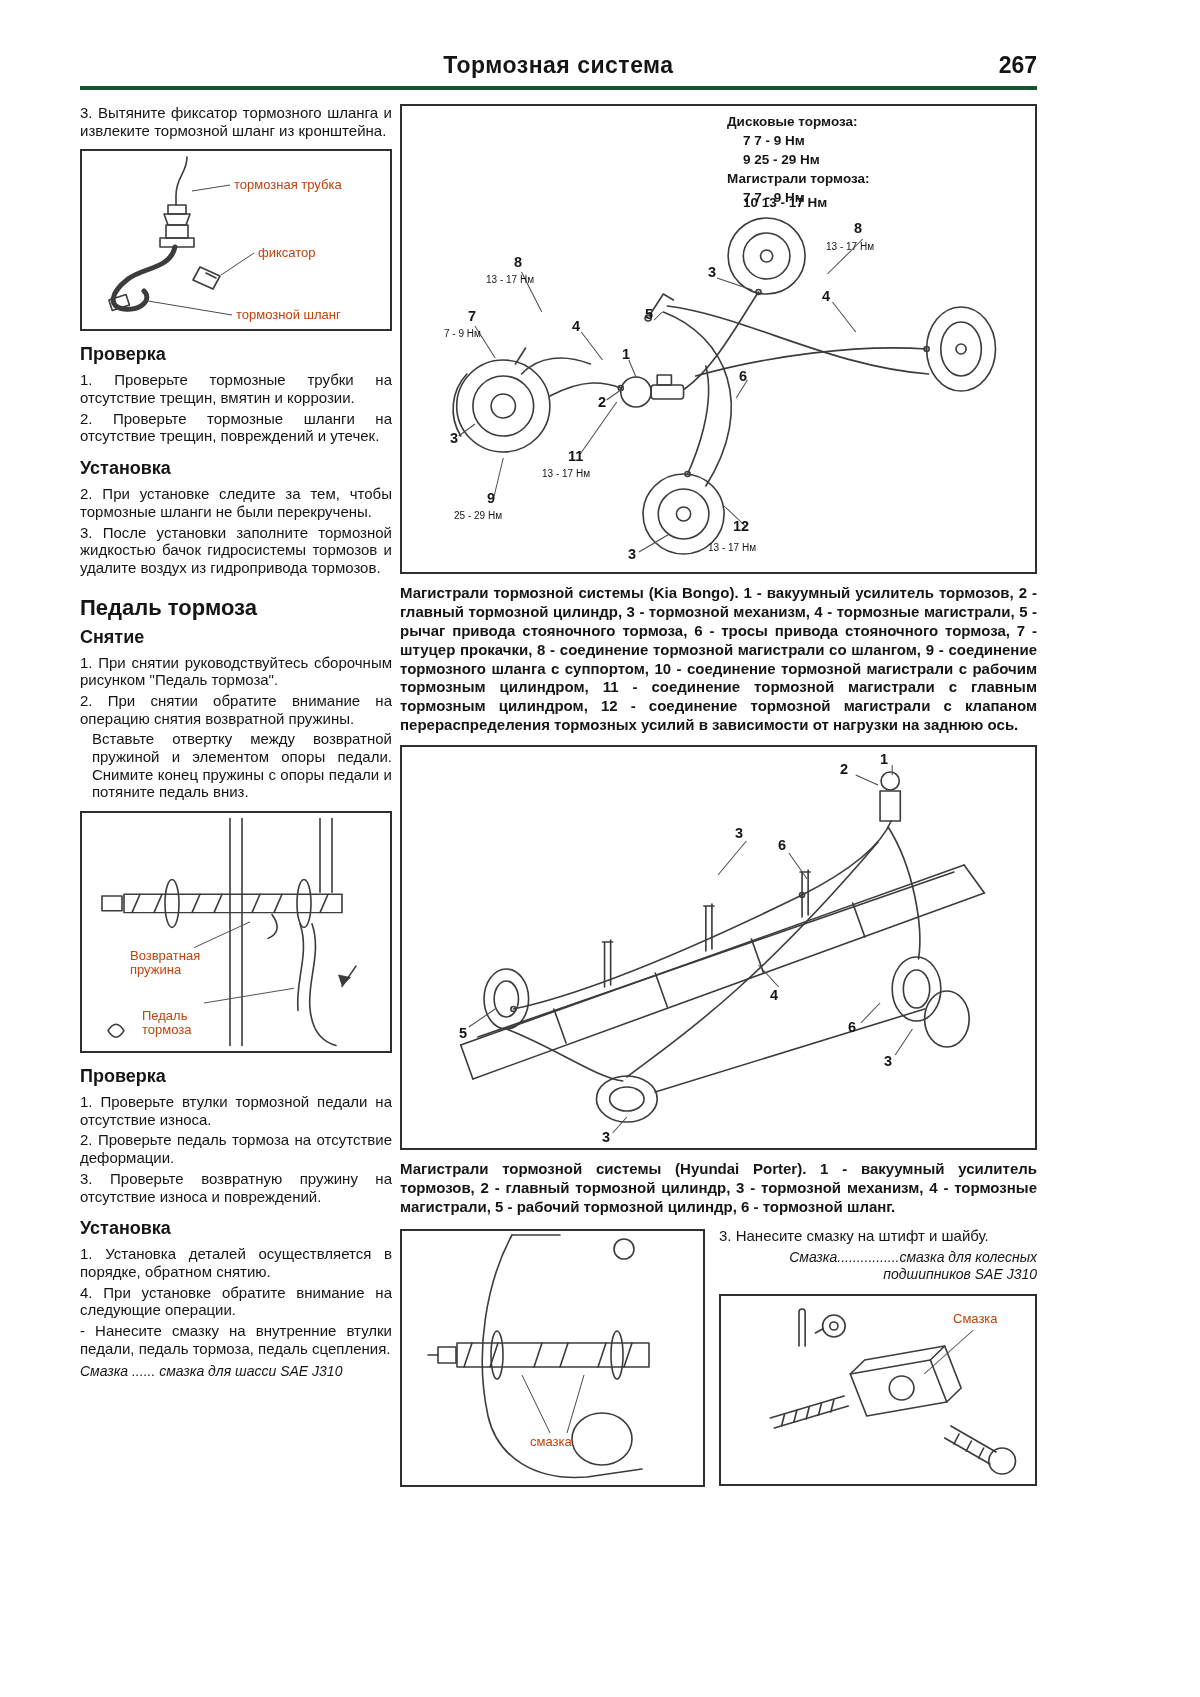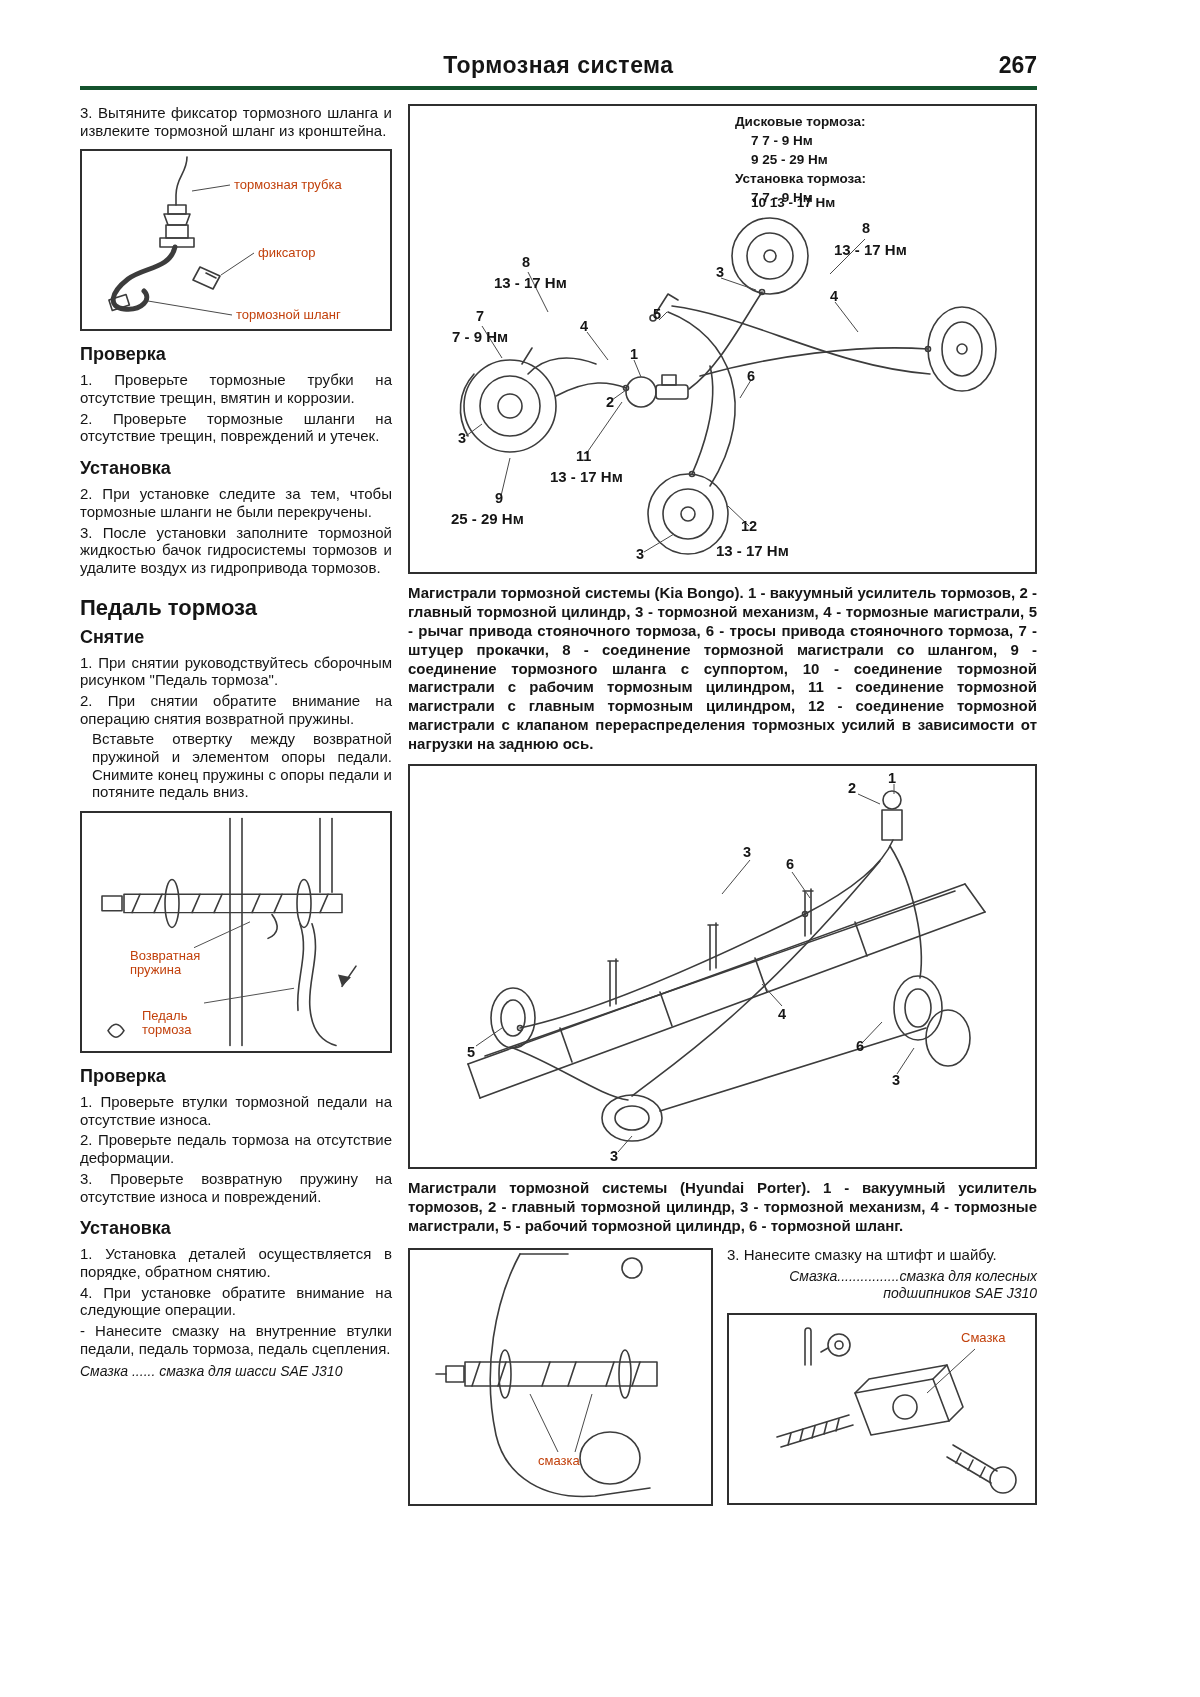--- a/index.html
+++ b/index.html
@@ -6,37 +6,37 @@
   html,body { background:#ffffff; }
   body {
     width:1200px; height:1697px; position:relative;
     font-family:"Liberation Sans", sans-serif; color:#151515;
     overflow:hidden;
   }
   .page { position:absolute; inset:0; padding:52px 163px 24px 80px; }
   .header { position:relative; border-bottom:4px solid #14532d; padding-bottom:7px; margin-bottom:14px; }
   .header-title { display:block; text-align:center; font-size:23px; font-weight:bold; letter-spacing:.5px; }
   .page-number { position:absolute; right:0; top:0; font-size:23px; font-weight:bold; }
-  .content { display:flex; gap:16px; align-items:flex-start; }
+  .content { display:flex; gap:8px; align-items:flex-start; }
   .col-left { width:312px; flex:none; }
   .col-right { flex:1; min-width:0; }
 
   .body-text { font-size:15px; line-height:1.18; text-align:justify; margin-bottom:3px; }
   .body-text.indent { padding-left:12px; }
   .h-med { font-size:18px; font-weight:bold; margin:13px 0 6px; }
   .h-big { font-size:22px; font-weight:bold; margin:18px 0 4px; }
   .grease-note { font-size:14px; font-style:italic; margin-top:6px; }
   .caption { font-size:15px; font-weight:bold; line-height:1.26; text-align:justify; margin:5px 0 10px; }
 
   .fig { position:relative; border:2px solid #2f2f2f; margin:10px 0; background:#fff; overflow:hidden; }
   .fig svg { position:absolute; inset:0; width:100%; height:100%; display:block; }
   .fig-label { position:absolute; font-size:13px; line-height:1.1; color:#c2410c; }
   .fig-label.nw { white-space:nowrap; }
   .callout { position:absolute; font-size:14.5px; font-weight:bold; white-space:nowrap; }
-  .torque { position:absolute; font-size:15px; font-weight:bold; white-space:nowrap; }
+  .torque { position:absolute; font-size:10px; font-weight:normal; white-space:nowrap; }
   .legend-line { position:absolute; font-size:13.5px; font-weight:bold; white-space:nowrap; }
 
   .bottom-row { display:flex; gap:14px; align-items:flex-start; }
   .bottom-right-block { flex:1; min-width:0; }
   .step-text { font-size:15px; line-height:1.2; text-align:justify; }
   .grease-note-right { font-size:14px; font-style:italic; text-align:right; line-height:1.25; margin-top:4px; }
 
   .art { stroke:#3c3c3c; fill:none; stroke-width:1.6; stroke-linecap:round; stroke-linejoin:round; }
   .art-thick { stroke:#3c3c3c; fill:none; stroke-width:5; stroke-linecap:round; }
   .leaders { stroke:#4a4a4a; fill:none; stroke-width:1; }
@@ -200,42 +200,42 @@
             <path d="M176,348 L212,296"></path>
             <path d="M91,390 L100,352"></path>
             <path d="M339,420 L318,400"></path>
             <path d="M234,446 L264,428"></path>
           </g>
         </svg>
 
         <span class="legend-line" style="left:325px;top:8px">Дисковые тормоза:</span>
         <span class="legend-line" style="left:341px;top:27px">7  7 - 9 Нм</span>
         <span class="legend-line" style="left:341px;top:46px">9  25 - 29 Нм</span>
-        <span class="legend-line" style="left:325px;top:65px">Установка тормоза:</span>
+        <span class="legend-line" style="left:325px;top:65px">Магистрали тормоза:</span>
         <span class="legend-line" style="left:341px;top:84px">7  7 - 9 Нм</span>
         <span class="legend-line" style="left:341px;top:89px">10  13 - 17 Нм</span>
 
         <span class="callout" style="left:452px;top:114px">8</span>
         <span class="torque" style="left:424px;top:135px">13 - 17 Нм</span>
         <span class="callout" style="left:112px;top:148px">8</span>
         <span class="torque" style="left:84px;top:168px">13 - 17 Нм</span>
         <span class="callout" style="left:66px;top:202px">7</span>
         <span class="torque" style="left:42px;top:222px">7 - 9 Нм</span>
         <span class="callout" style="left:306px;top:158px">3</span>
         <span class="callout" style="left:243px;top:200px">5</span>
         <span class="callout" style="left:420px;top:182px">4</span>
         <span class="callout" style="left:170px;top:212px">4</span>
         <span class="callout" style="left:220px;top:240px">1</span>
         <span class="callout" style="left:196px;top:288px">2</span>
         <span class="callout" style="left:337px;top:262px">6</span>
         <span class="callout" style="left:48px;top:324px">3</span>
         <span class="callout" style="left:166px;top:342px">11</span>
         <span class="torque" style="left:140px;top:362px">13 - 17 Нм</span>
         <span class="callout" style="left:85px;top:384px">9</span>
-        <span class="torque" style="left:41px;top:404px">25 - 29 Нм</span>
+        <span class="torque" style="left:52px;top:404px">25 - 29 Нм</span>
         <span class="callout" style="left:331px;top:412px">12</span>
         <span class="torque" style="left:306px;top:436px">13 - 17 Нм</span>
         <span class="callout" style="left:226px;top:440px">3</span>
       </div>
 
       <p class="caption">Магистрали тормозной системы (Kia Bongo). 1 - вакуумный усилитель тормозов, 2 - главный тормозной цилиндр, 3 - тормозной механизм, 4 - тормозные магистрали, 5 - рычаг привода стояночного тормоза, 6 - тросы привода стояночного тормоза, 7 - штуцер прокачки, 8 - соединение тормозной магистрали со шлангом, 9 - соединение тормозного шланга с суппортом, 10 - соединение тормозной магистрали с рабочим тормозным цилиндром, 11 - соединение тормозной магистрали с главным тормозным цилиндром, 12 - соединение тормозной магистрали с клапаном перераспределения тормозных усилий в зависимости от нагрузки на заднюю ось.</p>
 
       <div class="fig" style="height:405px">
         <svg viewBox="0 0 625 401" preserveAspectRatio="none">
           <g class="art" stroke-width="1.5">

